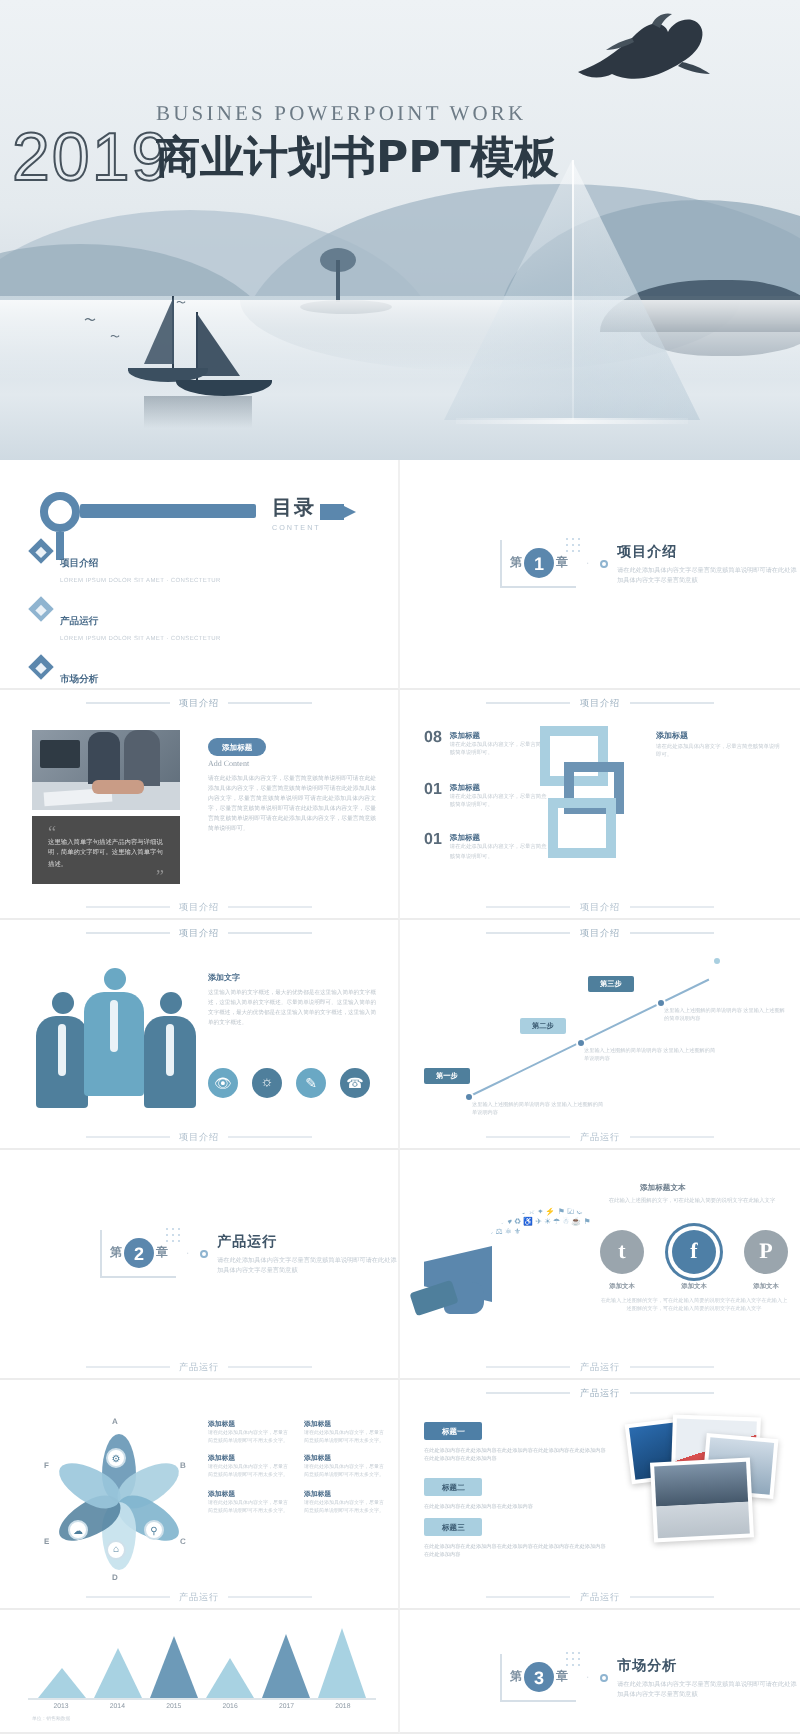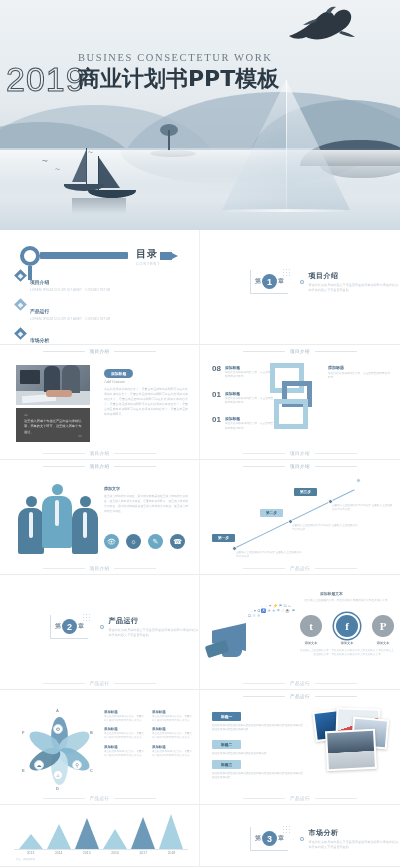--- a/index.html
+++ b/index.html
@@ -330,21 +330,21 @@
 
     <div class="pyramid">
       <div class="pyr-face"></div>
       <div class="pyr-right"></div>
       <div class="pyr-mid"></div>
       <div class="pyr-base"></div>
     </div>
 
     <div class="cover-text">
       <div class="year">2019</div>
-      <div class="eng">BUSINES CONSECTETUR WORK</div>
+      <div class="eng">BUSINES POWERPOINT WORK</div>
       <div class="ctitle">商业计划书PPT模板</div>
     </div>
   </div>
 
   <div class="grid">
 
     <div class="row">
 
       <div class="slide">
         <div class="toc-key">

